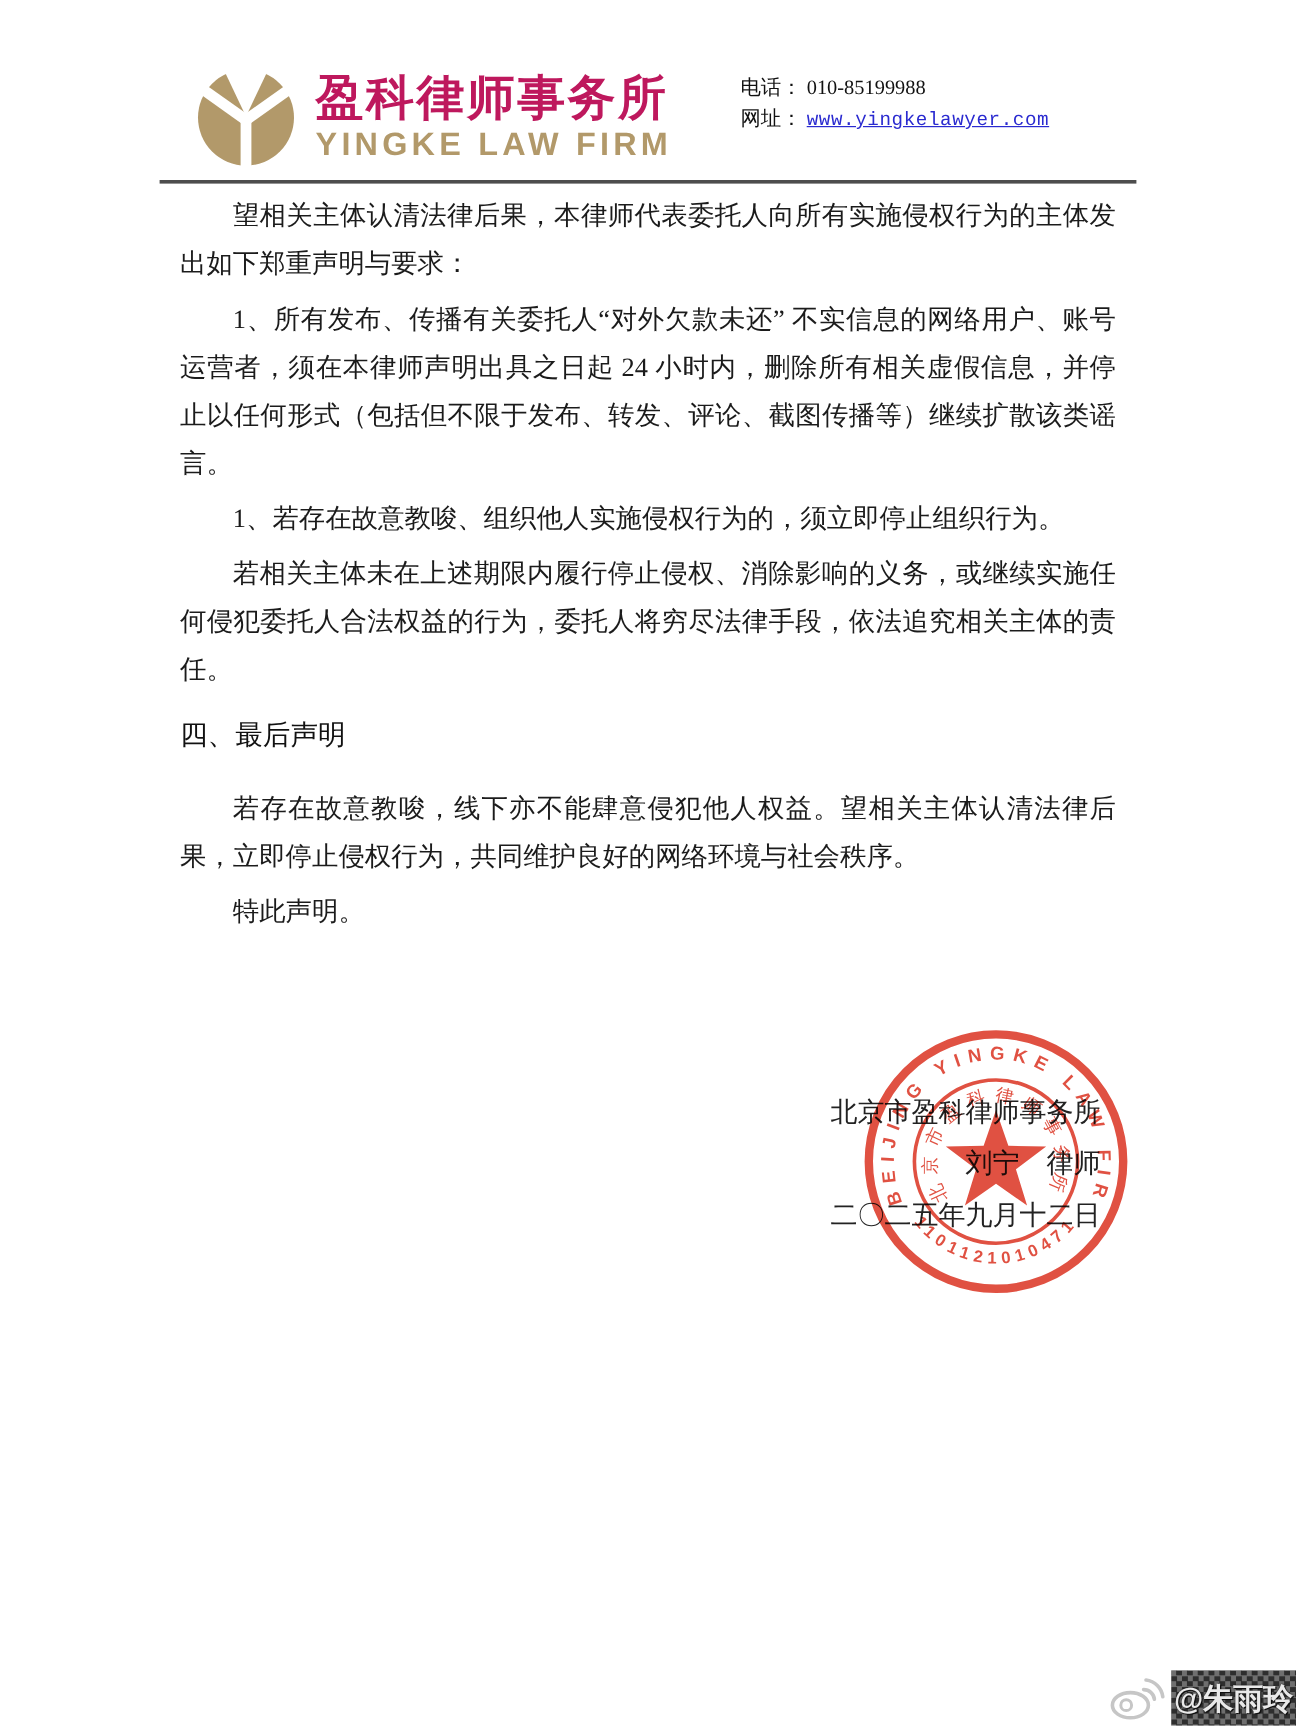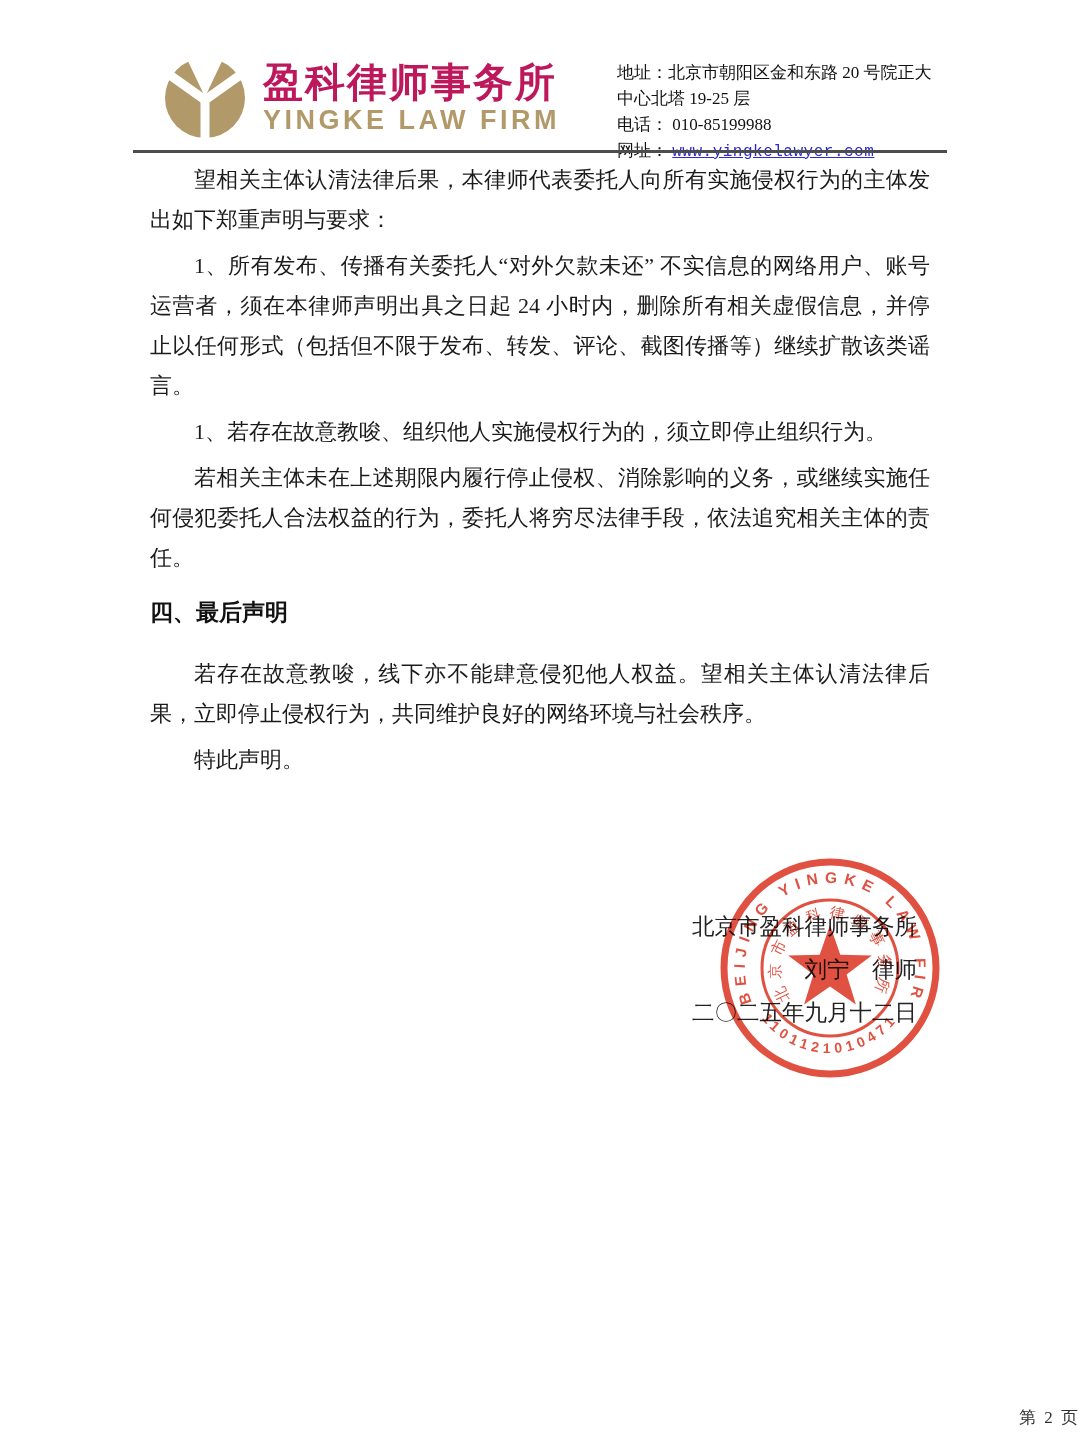--- a/index.html
+++ b/index.html
@@ -44,21 +44,21 @@
     background:#4d4d4d;
   }
   
   .doc-body{
     position:absolute;left:150px;top:160px;width:780px;
     font-size:22px;line-height:40px;text-align:justify;
     color:#1b1b1b;
   }
   .doc-body p{margin:0 0 6px;text-indent:2em;}
   .doc-body h3{
-    font-size:23px;font-weight:bold;margin:14px 0 22px;
+    font-size:23px;font-weight:normal;margin:14px 0 22px;
     text-indent:0;color:#111;
     font-family:"Liberation Sans","DejaVu Sans",sans-serif;
   }
   
   .signature{
     position:absolute;right:163px;top:905px;
     text-align:right;font-size:22.5px;line-height:43px;
     color:#222;z-index:2;
   }
   
@@ -103,21 +103,20 @@
       <line x1="42" y1="44" x2="80" y2="17" stroke="#ffffff" stroke-width="9"></line>
       <rect x="37.5" y="40" width="9" height="44" fill="#ffffff"></rect>
     </svg>
     <div class="logo-text">
       <span class="logo-cn">盈科律师事务所</span>
       <span class="logo-en">YINGKE LAW FIRM</span>
     </div>
   </div>
 
   <div class="contact">
-    <div class="row"><span>地址：</span><span>北京市朝阳区金和东路 20 号院正大中心北塔 19-25 层</span></div>
     <div class="row"><span>电话：</span> <span>010-85199988</span></div>
     <div class="row"><span>网址：</span> <a href="#">www.yingkelawyer.com</a></div>
   </div>
 
   <div class="divider"></div>
 
   <div class="doc-body">
     <p>望相关主体认清法律后果，本律师代表委托人向所有实施侵权行为的主体发出如下郑重声明与要求：</p>
     <p>1、所有发布、传播有关委托人“对外欠款未还” 不实信息的网络用户、账号运营者，须在本律师声明出具之日起 24 小时内，删除所有相关虚假信息，并停止以任何形式（包括但不限于发布、转发、评论、截图传播等）继续扩散该类谣言。</p>
     <p>1、若存在故意教唆、组织他人实施侵权行为的，须立即停止组织行为。</p>
@@ -148,14 +147,25 @@
     <text font-size="14" font-weight="bold" fill="#dc3928" letter-spacing="4.5">
       <textPath href="#arcBottom" startOffset="2">11011210104717</textPath>
     </text>
     <text font-size="15" fill="#dc3928" letter-spacing="7">
       <textPath href="#arcInner" startOffset="2">北京市盈科律师事务所</textPath>
     </text>
   </svg>
 
   <div class="footer">第 2 页</div>
 
+  <div class="watermark">
+    <svg width="48" height="38" viewBox="0 0 48 38">
+      <ellipse cx="19" cy="25" rx="15" ry="10.5" fill="none" stroke="#c6c6c6" stroke-width="3"></ellipse>
+      <circle cx="15.5" cy="25" r="4.5" fill="none" stroke="#c6c6c6" stroke-width="2.5"></circle>
+      <path d="M 30 12 A 9 9 0 0 1 39 20" fill="none" stroke="#c6c6c6" stroke-width="3" stroke-linecap="round"></path>
+      <path d="M 32 4 A 16 16 0 0 1 46 18" fill="none" stroke="#c6c6c6" stroke-width="3" stroke-linecap="round"></path>
+    </svg>
+    <div class="wm-block">
+      <span class="wm-text">@朱雨玲</span>
+    </div>
+  </div>
 
 </div>
 
 </body></html>

